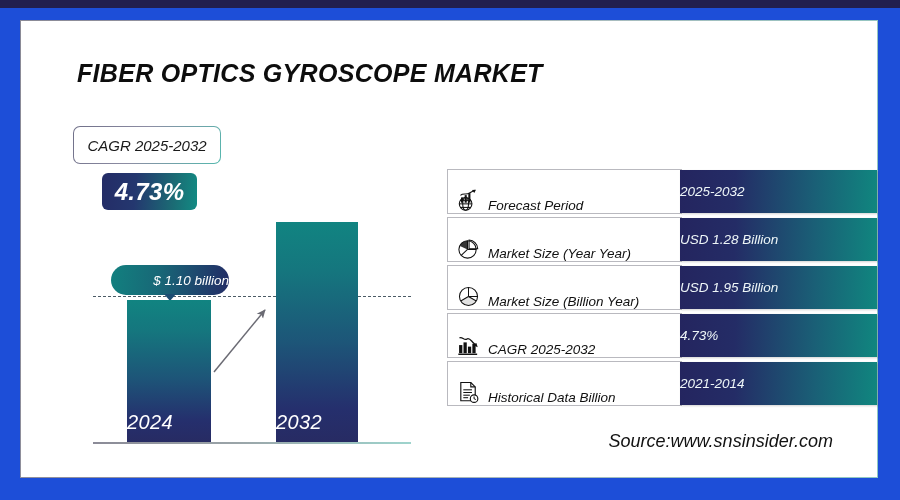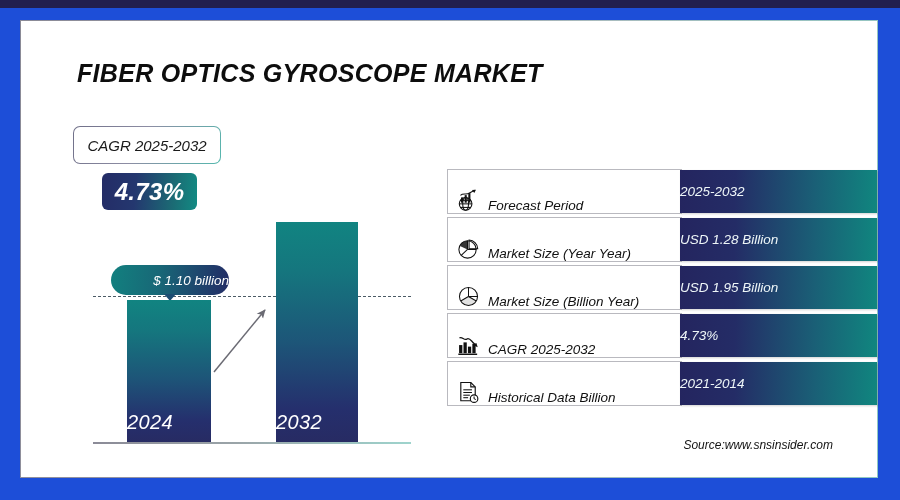--- a/index.html
+++ b/index.html
@@ -117,21 +117,21 @@
     box-shadow:1px 1px 2px rgba(0,0,0,.18);
   }
   .tvalue{
     width:100%;text-align:left;color:#eef6f8;font-size:13.5px;
     white-space:nowrap;padding-right:12px;box-sizing:border-box;
   }
 
   
   .source{
     position:absolute;right:44px;bottom:25px;
-    font-size:12px;color:#121212;white-space:nowrap;
+    font-size:18px;color:#121212;white-space:nowrap;
   }
 </style>
 </head>
 <body>
 
 <div id="root">
 
   <div class="top-strip"></div>
 
   <div class="card">

